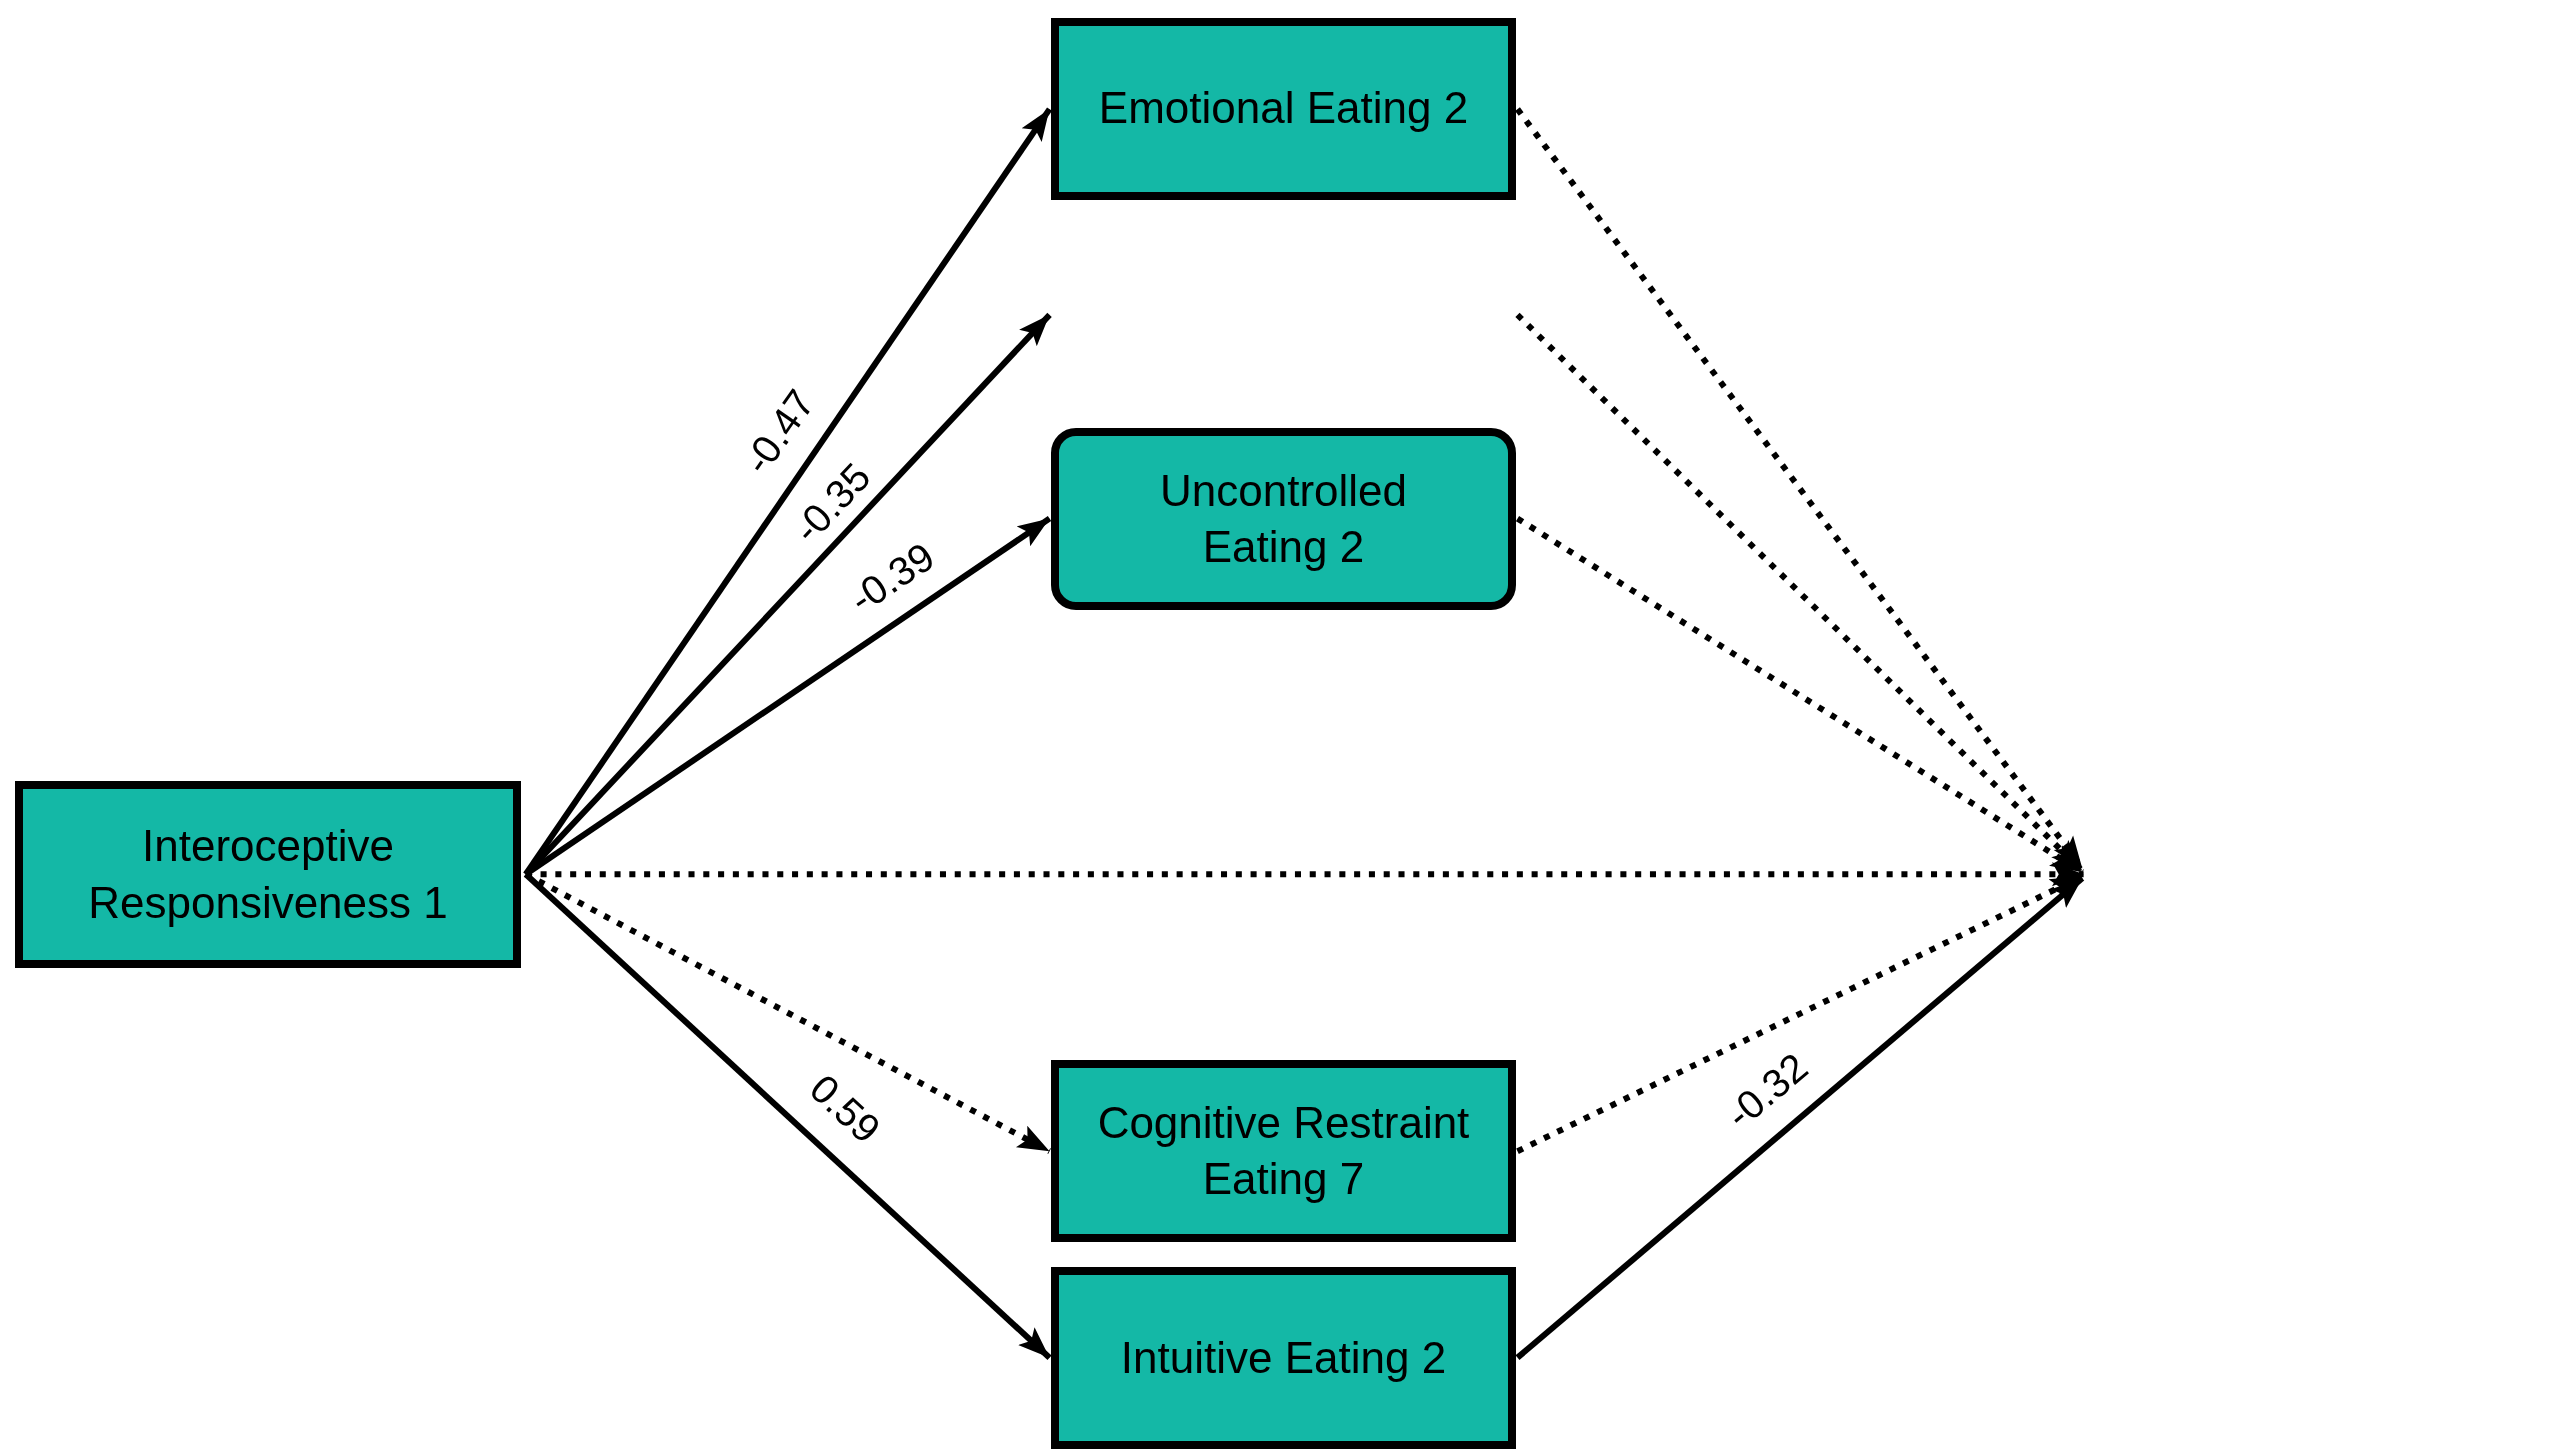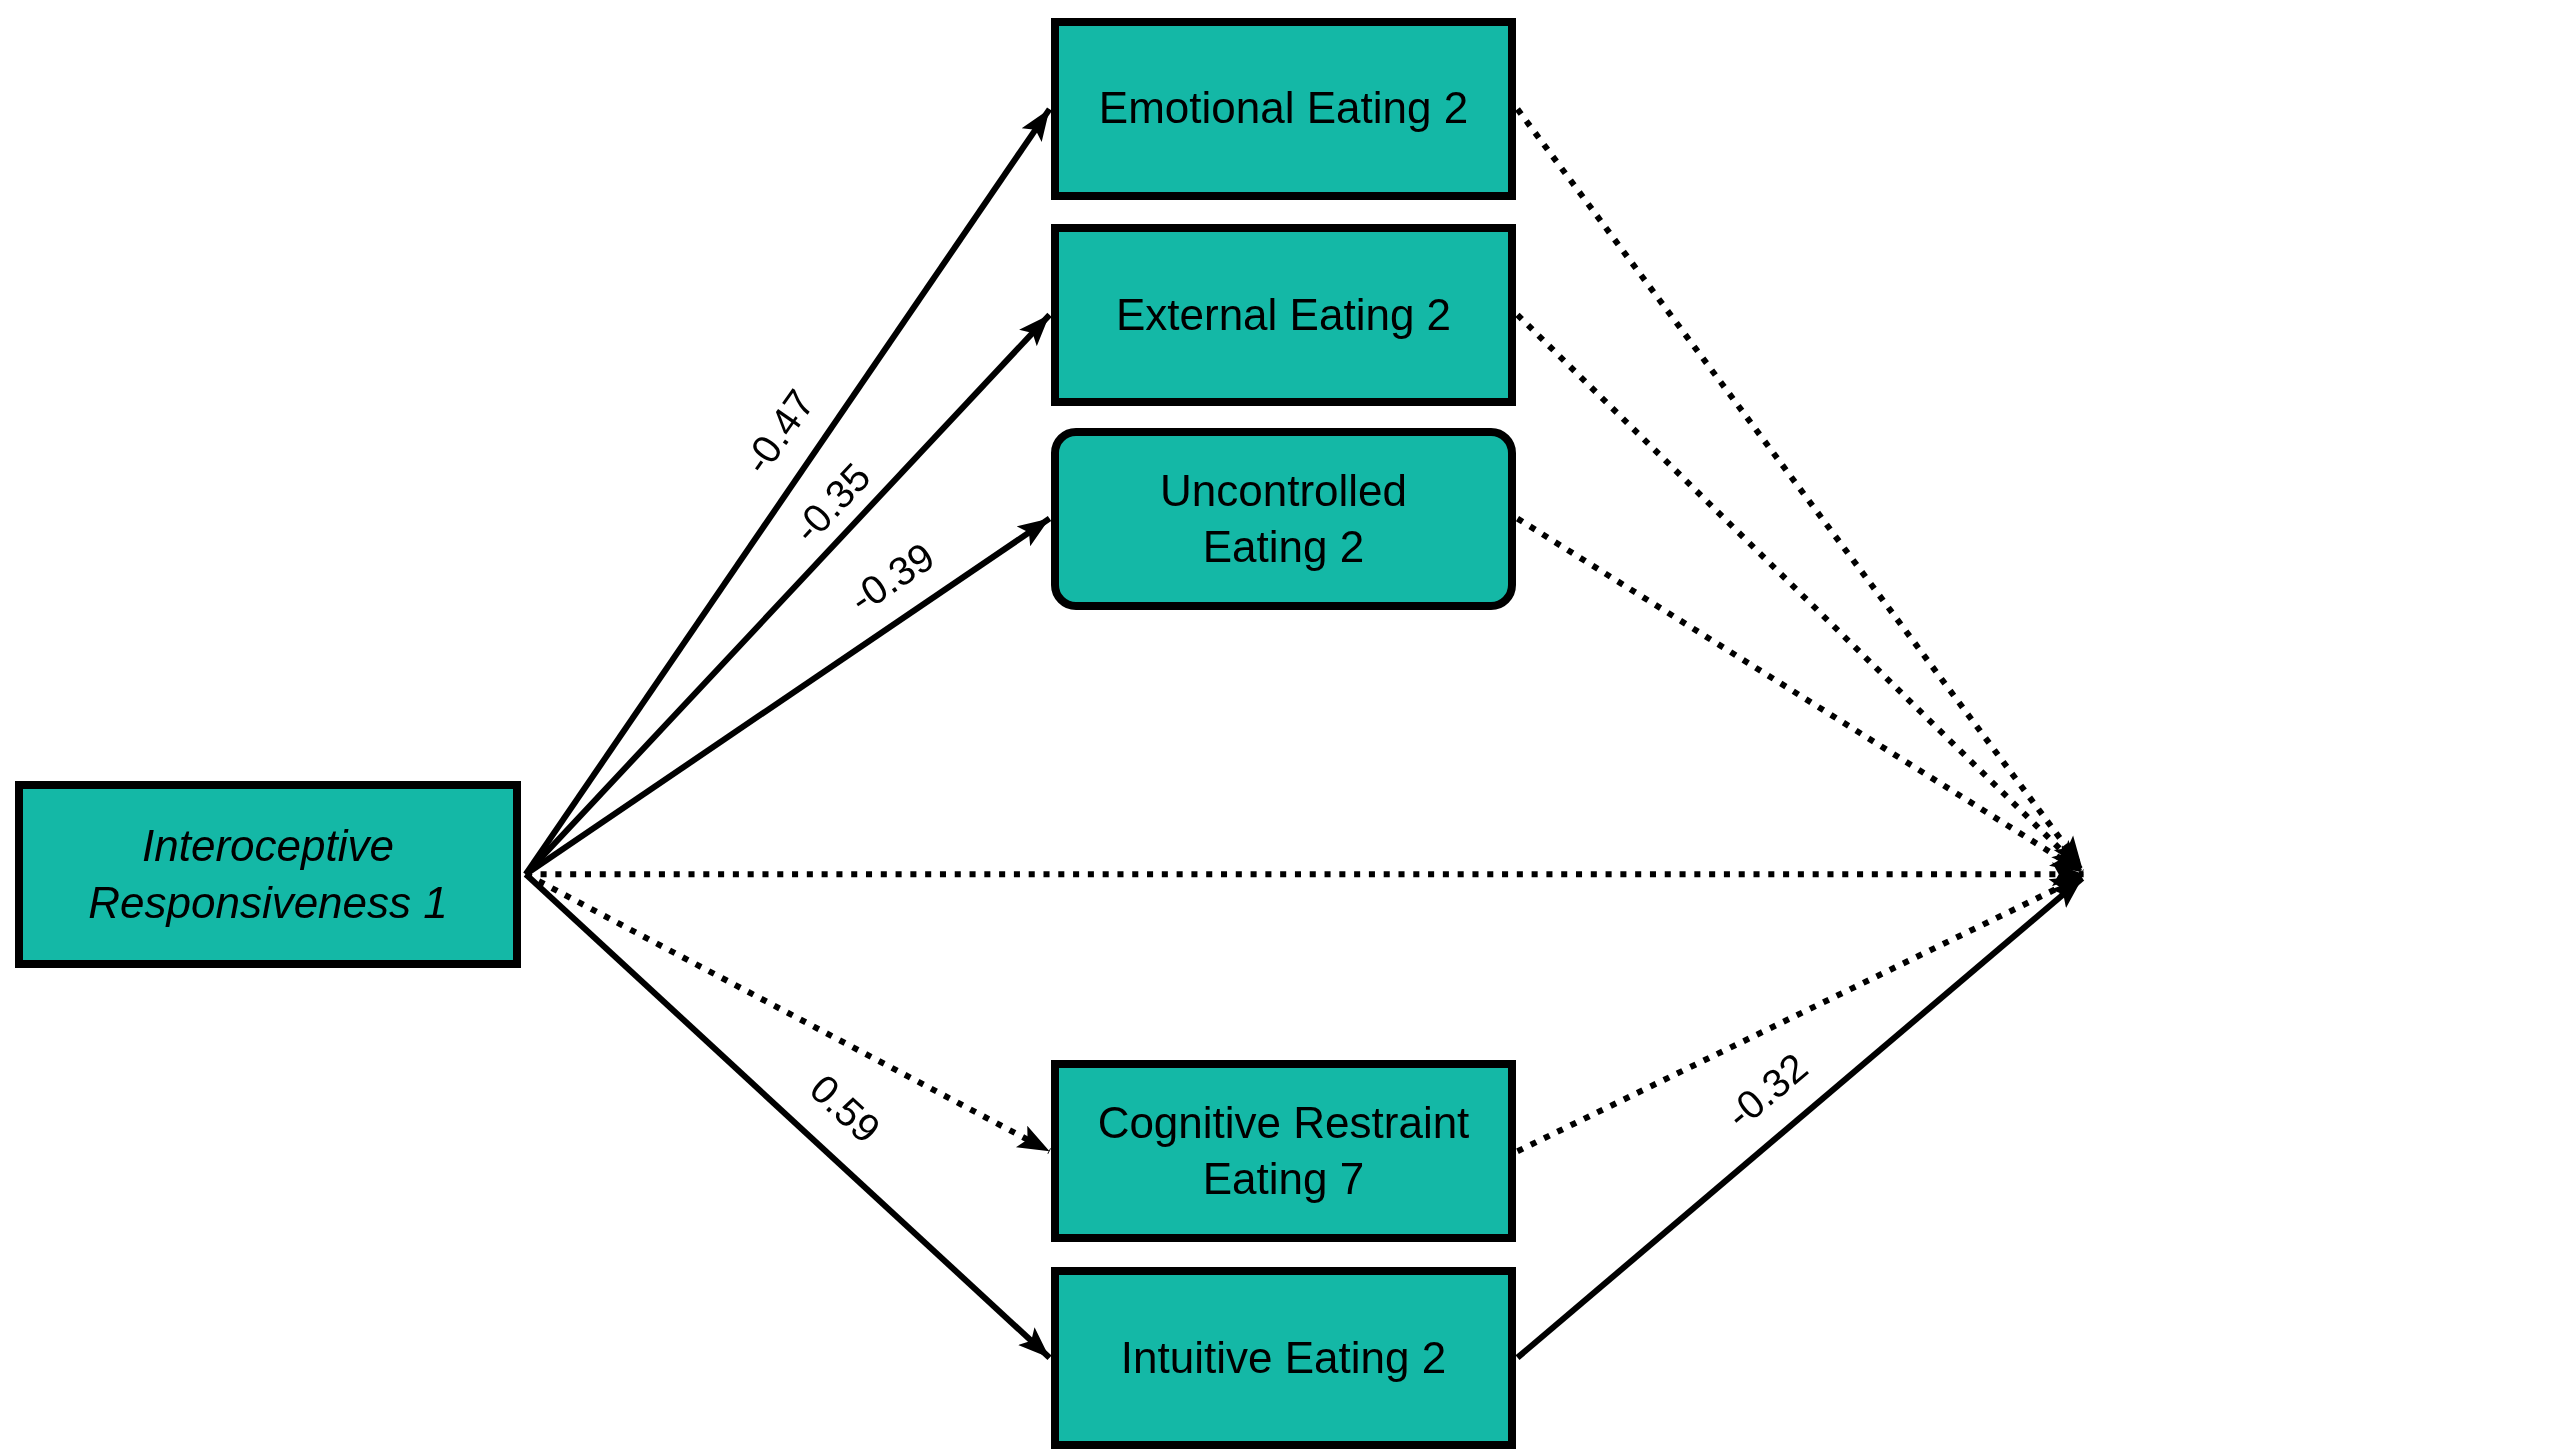--- a/index.html
+++ b/index.html
@@ -30,21 +30,21 @@
     border: 8px solid #000000;
     display: flex;
     align-items: center;
     justify-content: center;
     text-align: center;
     font-size: 44px;
     line-height: 1.28;
     white-space: pre-line;
     z-index: 2;
   }
-  .node-ir          { left: 15px;   top: 781px; width: 506px; height: 187px; font-style: italic; }
+  .node-ir          { left: 15px;   top: 781px; width: 506px; height: 187px; }
   .node-emotional   { left: 1051px; top: 17.5px;   width: 465px; height: 182px; }
   .node-external    { left: 1051px; top: 224px;  width: 465px; height: 182px; }
   .node-uncontrolled{ left: 1051px; top: 428px;  width: 465px; height: 182px; border-radius: 25px; }
   .node-cognitive   { left: 1051px; top: 1060px; width: 465px; height: 182px; }
   .node-intuitive   { left: 1051px; top: 1267px; width: 465px; height: 182px; }
   .node-bmi         { left: 2086px; top: 781px; width: 463px; height: 187px; }
 
   .edge-label {
     position: absolute;
     font-size: 40px;
@@ -84,21 +84,20 @@
     <line class="wire dotted" x1="2257" y1="468" x2="3097" y2="1295" marker-end="url(#arrow)"></line>
     <line class="wire dotted" x1="2257" y1="771" x2="3097" y2="1297" marker-end="url(#arrow)"></line>
     <line class="wire dotted" x1="2257" y1="1712" x2="3097" y2="1303" marker-end="url(#arrow)"></line>
 
     <line class="wire" x1="2257" y1="2019" x2="3097" y2="1306" marker-end="url(#arrow)"></line>
   </svg>
 
   <div class="node node-ir">Interoceptive
 Responsiveness 1</div>
   <div class="node node-emotional">Emotional Eating 2</div>
-  <div class="node node-external">External Eating 2</div>
   <div class="node node-uncontrolled">Uncontrolled
 Eating 2</div>
   <div class="node node-cognitive">Cognitive Restraint
 Eating 7</div>
   <div class="node node-intuitive">Intuitive Eating 2</div>
 
   <div class="edge-label lbl-047">-0.47</div>
   <div class="edge-label lbl-035">-0.35</div>
   <div class="edge-label lbl-039">-0.39</div>
   <div class="edge-label lbl-059">0.59</div>

